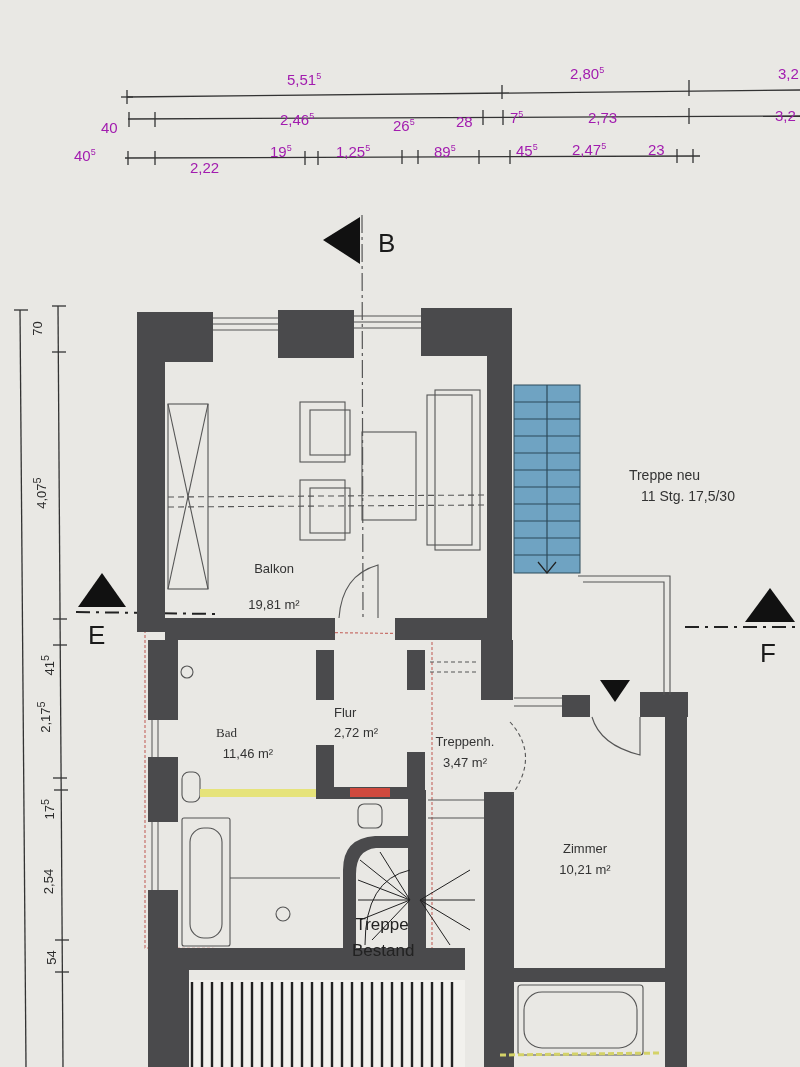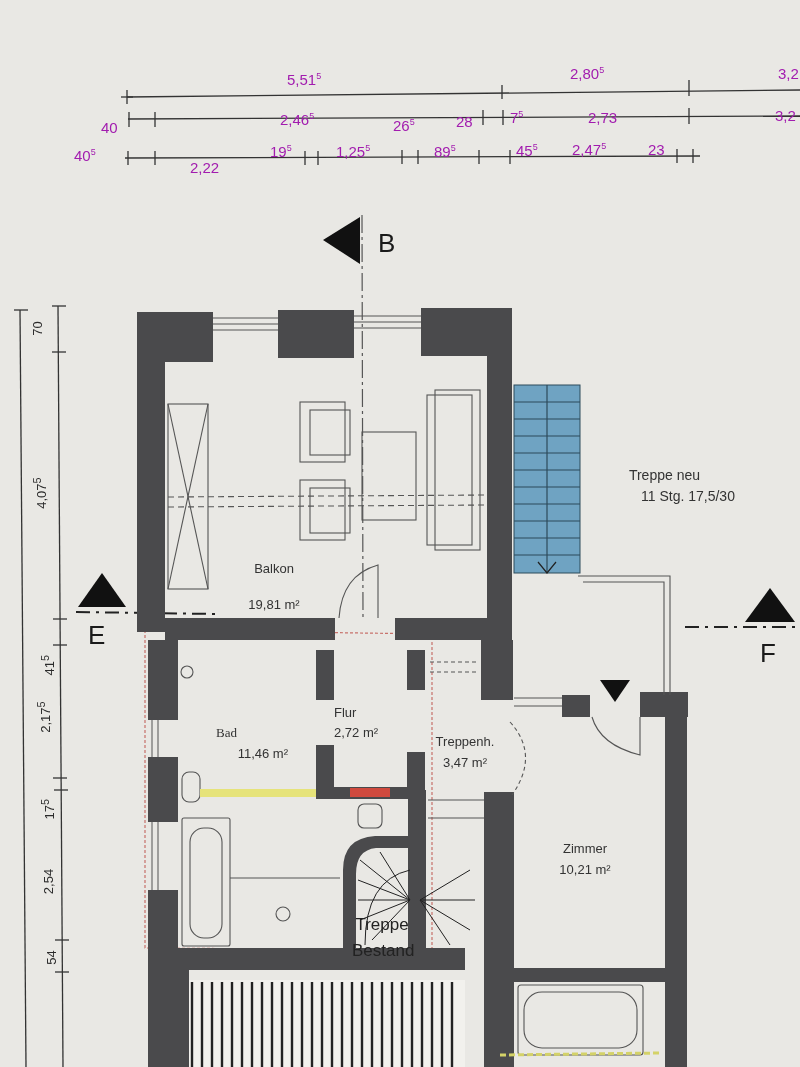--- a/index.html
+++ b/index.html
@@ -271,21 +271,21 @@
 <span class="lbl section" style="left:378px;top:230px;">B</span>
 <span class="lbl section" style="left:88px;top:622px;">E</span>
 <span class="lbl section" style="left:760px;top:640px;">F</span>
 
 <div class="lbl room" style="left:232px;top:562px;width:84px;">
   <div>Balkon</div>
   <div style="margin-top:23px;">19,81 m²</div>
 </div>
 <div class="lbl room" style="left:208px;top:726px;width:80px;">
   <div style="text-align:left;padding-left:8px;font-family:Liberation Serif, serif;">Bad</div>
-  <div style="margin-top:8px;text-align:right;">11,46 m²</div>
+  <div style="margin-top:8px;">11,46 m²</div>
 </div>
 <div class="lbl room" style="left:334px;top:706px;width:70px;text-align:left;">
   <div>Flur</div>
   <div style="margin-top:7px;">2,72 m²</div>
 </div>
 <div class="lbl room" style="left:417px;top:735px;width:96px;">
   <div>Treppenh.</div>
   <div style="margin-top:8px;">3,47 m²</div>
 </div>
 <div class="lbl room" style="left:545px;top:842px;width:80px;">

